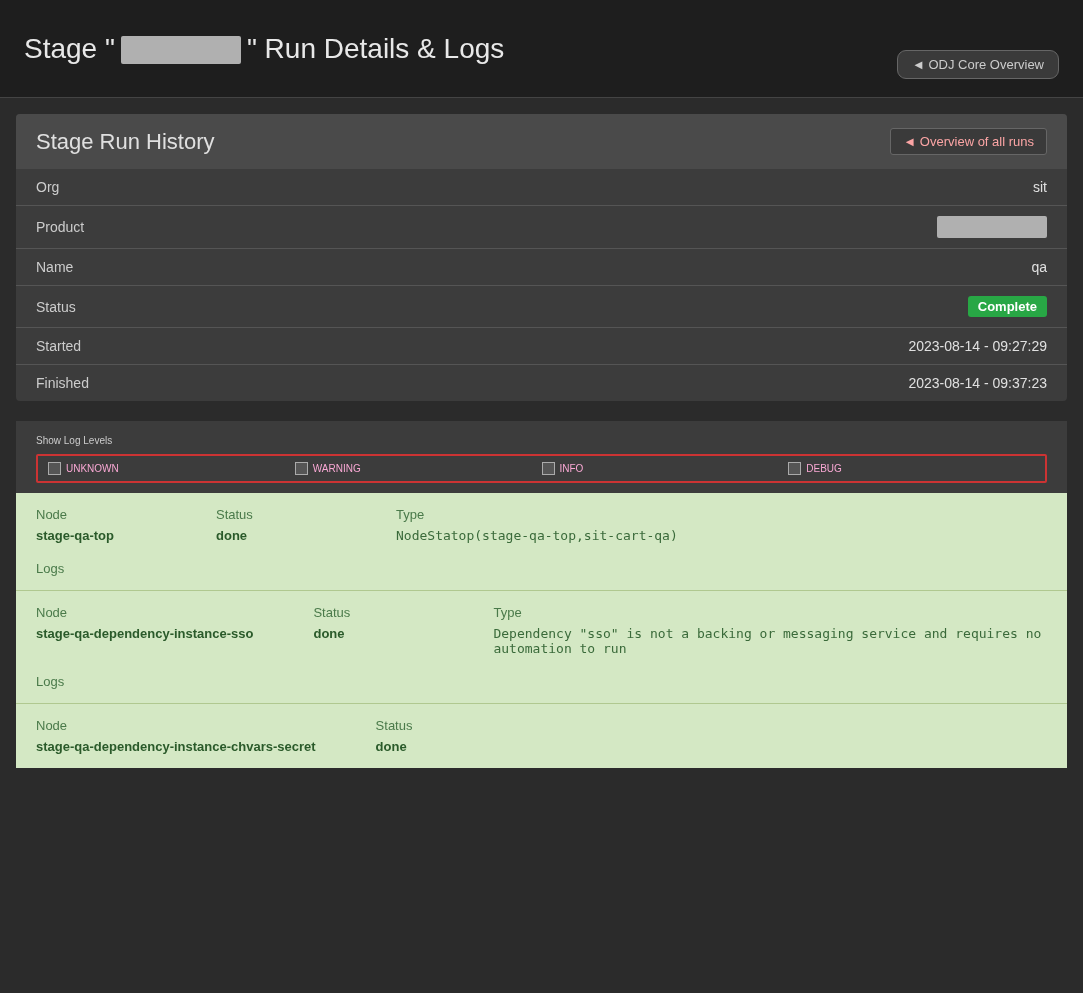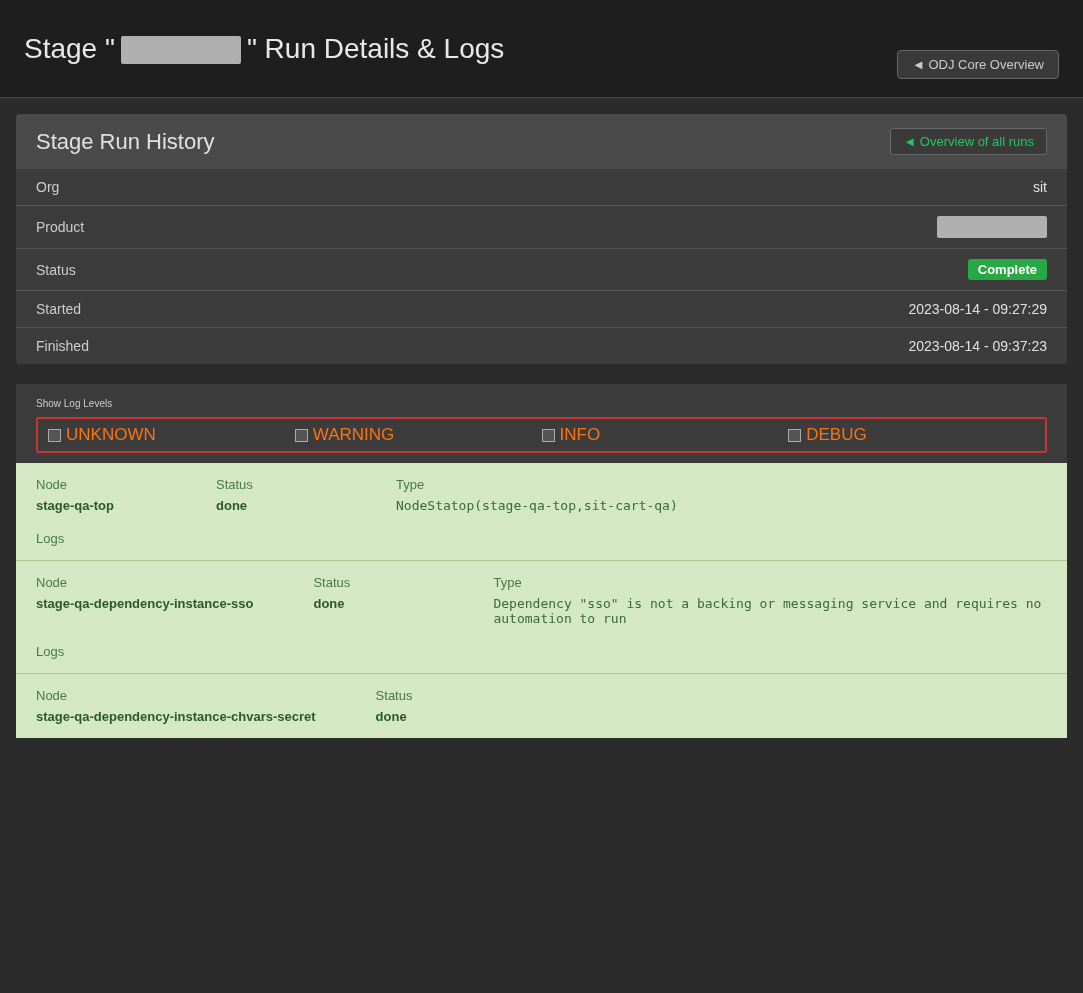--- a/index.html
+++ b/index.html
@@ -34,21 +34,21 @@
       border-radius: 2px;
       margin: 0 6px;
     }
     .odj-btn {
       background: #3a3a3a;
       border: 1px solid #666;
       color: #ccc;
       padding: 6px 14px;
       font-size: 13px;
       cursor: pointer;
-      border-radius: 4px;
+      border-radius: 9px;
       margin-top: 32px;
     }
 
     
     .main-content {
       padding: 16px;
     }
 
     
     .panel {
@@ -65,21 +65,21 @@
       justify-content: space-between;
     }
     .panel-title {
       font-size: 22px;
       font-weight: 400;
       color: #e0e0e0;
     }
     .overview-btn {
       background: #3a3a3a;
       border: 1px solid #666;
-      color: #22c55e;
+      color: #fca5a5;
       padding: 5px 12px;
       font-size: 13px;
       cursor: pointer;
       border-radius: 3px;
     }
 
     
     .info-table {
       width: 100%;
     }
@@ -159,22 +159,22 @@
     }
     .log-level-checkbox {
       width: 13px;
       height: 13px;
       border: 1px solid #aaa;
       background: #555;
       display: inline-block;
       cursor: pointer;
     }
     .log-level-text {
-      color: #f97316;
-      font-size: 17px;
+      color: #f9a8d4;
+      font-size: 10px;
     }
 
     
     .log-entries {
       background: #d4e8c4;
     }
     .log-entry {
       border-top: 1px solid #b0c890;
       padding: 14px 20px;
       background: #d4e8c4;
@@ -250,20 +250,24 @@
       <div class="info-row">
         <span class="info-label">Org</span>
         <span class="info-value">sit</span>
       </div>
 
       <div class="info-row">
         <span class="info-label">Product</span>
         <span class="product-redacted"></span>
       </div>
 
+      <div class="info-row">
+        <span class="info-label">Name</span>
+        <span class="info-value">qa</span>
+      </div>
 
       <div class="info-row">
         <span class="info-label">Status</span>
         <span class="status-badge">Complete</span>
       </div>
 
       <div class="info-row">
         <span class="info-label">Started</span>
         <span class="info-value">2023-08-14 - 09:27:29</span>
       </div>

